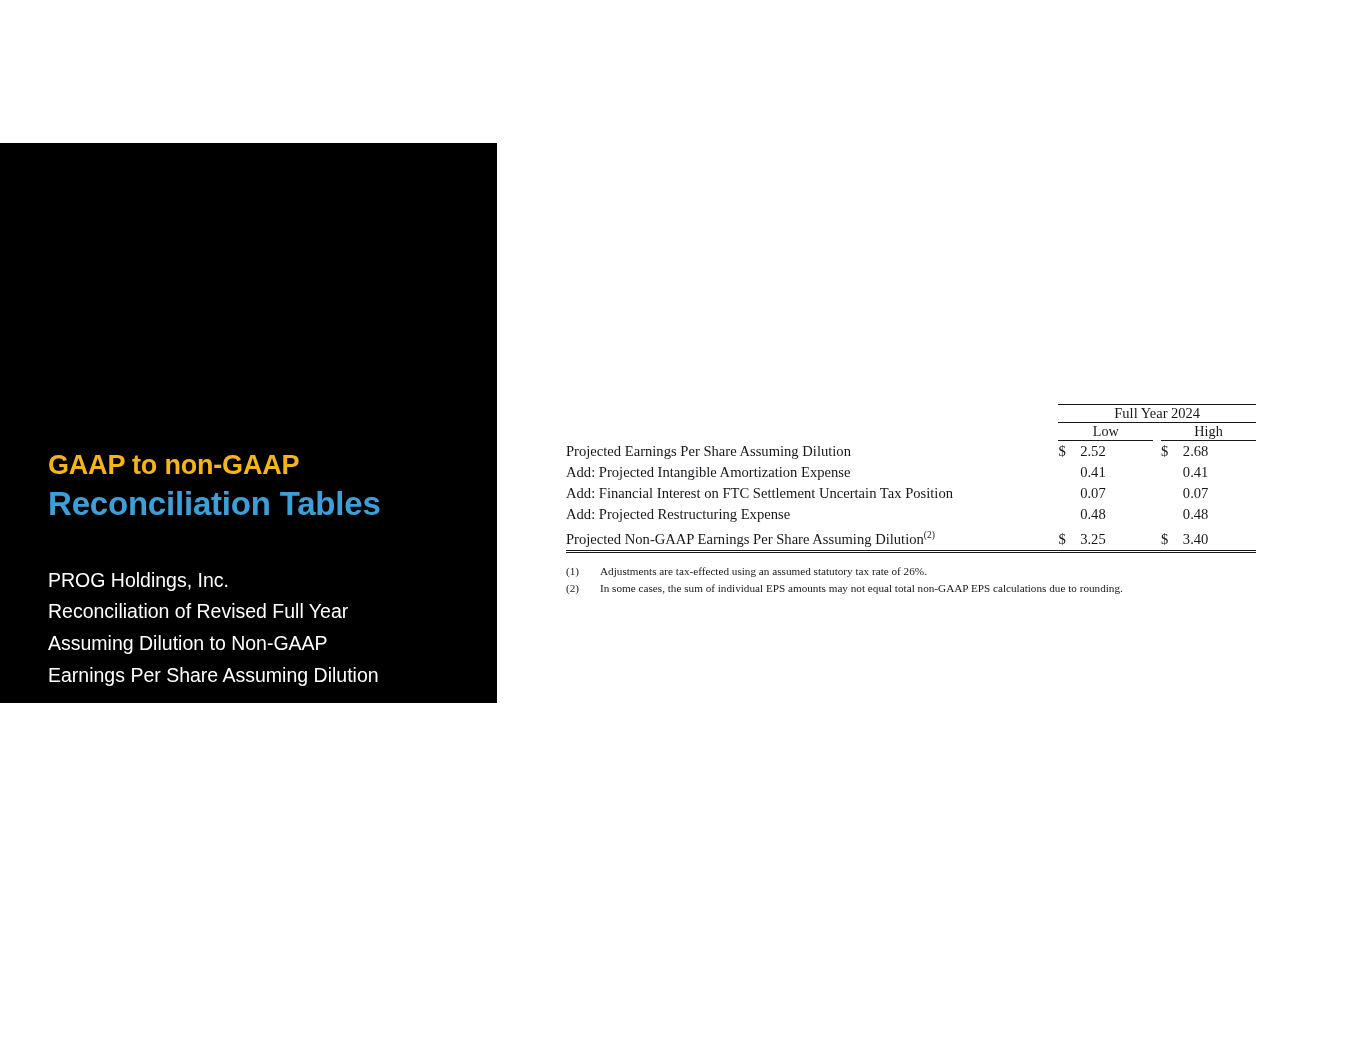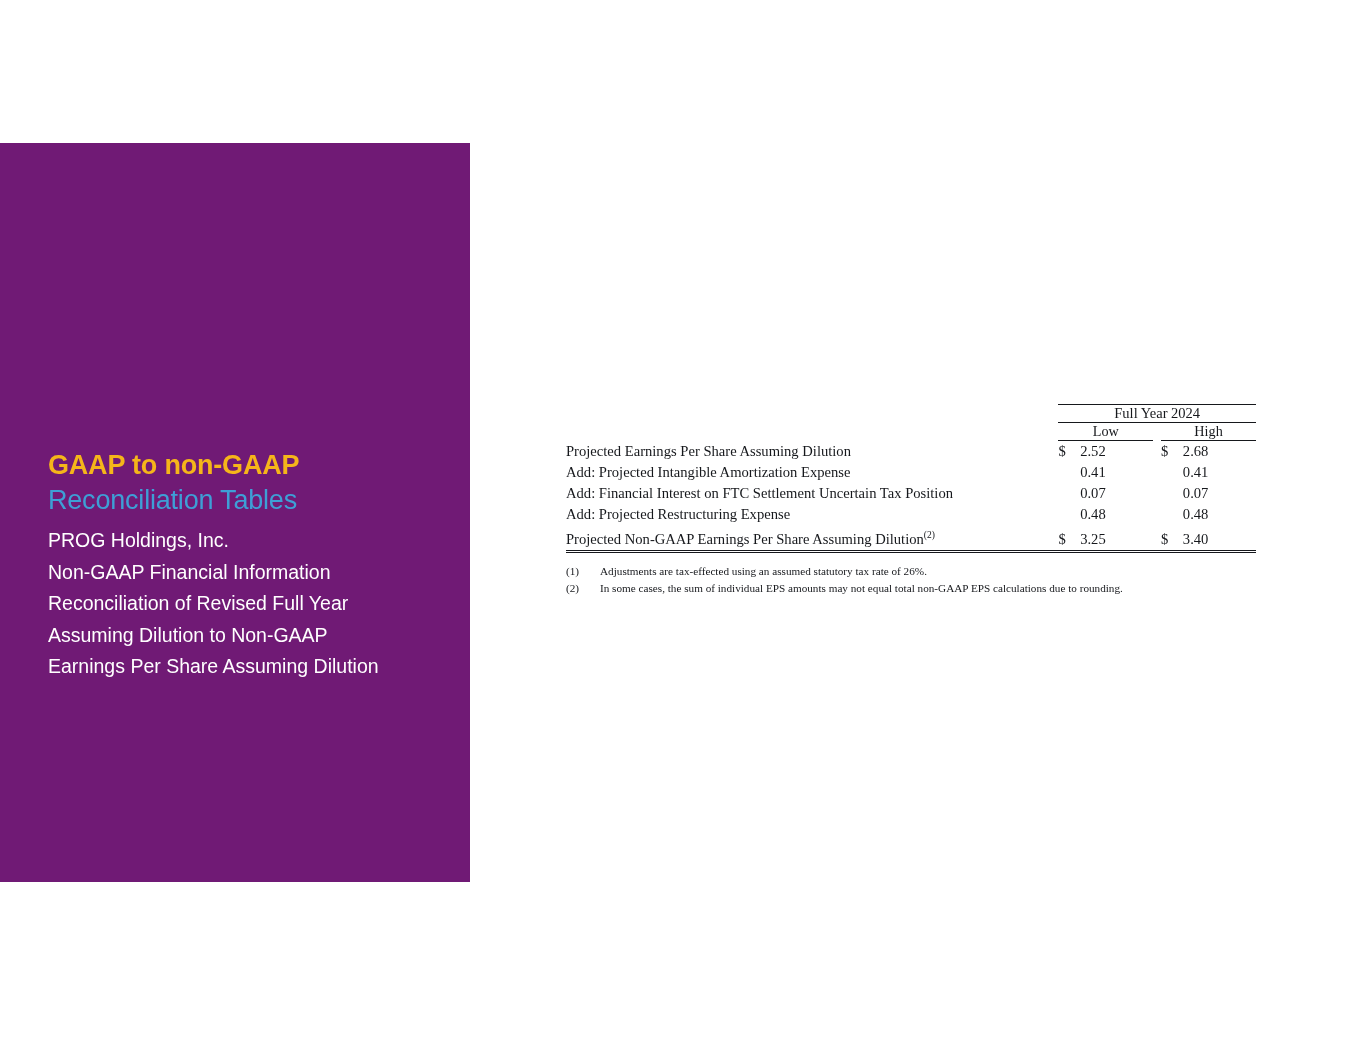--- a/index.html
+++ b/index.html
@@ -14,45 +14,46 @@
     font-family: "Liberation Sans", sans-serif;
     overflow: hidden;
   }
 
   
   #side-panel {
     position: absolute;
     left: 0;
     top: 143px;
     width: 470px;
-    height: 739px;
-    background: #701a75;
+    height: 560px;
+    background: #000000;
+    padding-left: 27px;
   }
   #side-panel-inner {
     position: absolute;
     left: 48px;
     right: 24px;
     top: 305px;
   }
   .title-line-1 {
     font-size: 27px;
     font-weight: bold;
     color: #f5b51a;
     line-height: 1.28;
     letter-spacing: -0.2px;
   }
   .title-line-2 {
-    font-size: 27px;
-    font-weight: normal;
+    font-size: 33px;
+    font-weight: bold;
     color: #3e9fd6;
     line-height: 1.28;
     letter-spacing: -0.2px;
   }
   #subtitle-block {
-    margin-top: 8px;
+    margin-top: 40px;
     font-size: 19.5px;
     color: #ffffff;
     line-height: 1.62;
     font-weight: 400;
   }
   #subtitle-block div {
     white-space: nowrap;
   }
 
   
@@ -116,21 +117,20 @@
 </head>
 <body>
 
 <div id="side-panel">
   <div id="side-panel-inner">
     <div class="title-line-1">GAAP to non-GAAP</div>
     <div class="title-line-2">Reconciliation Tables</div>
 
     <div id="subtitle-block">
       <div>PROG Holdings, Inc.</div>
-      <div>Non-GAAP Financial Information</div>
       <div>Reconciliation of Revised Full Year</div>
       <div>Assuming Dilution to Non-GAAP</div>
       <div>Earnings Per Share Assuming Dilution</div>
     </div>
   </div>
 </div>
 
 <div id="table-area">
 
   <table class="fin">

